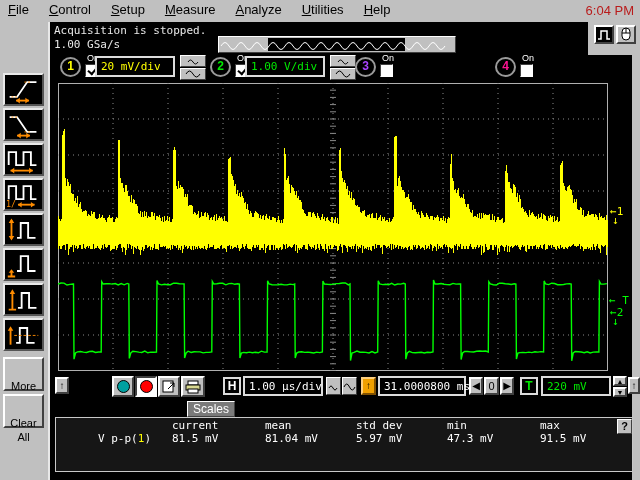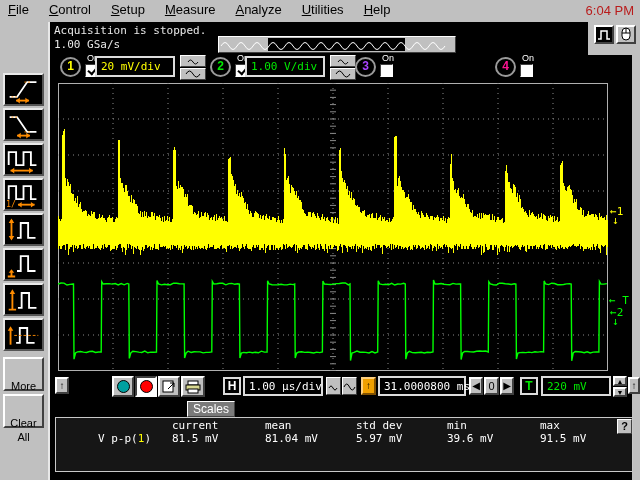--- a/index.html
+++ b/index.html
@@ -270,21 +270,21 @@
   <div class="mcell" style="left:265px; top:419px">mean</div>
   <div class="mcell" style="left:356px; top:419px">std dev</div>
   <div class="mcell" style="left:447px; top:419px">min</div>
   <div class="mcell" style="left:540px; top:419px">max</div>
   <div class="mcell" style="left:98px; top:432px">
     <span>V p-p(</span><span class="yellow">1</span><span>)</span>
   </div>
   <div class="mcell" style="left:172px; top:432px">81.5 mV</div>
   <div class="mcell" style="left:265px; top:432px">81.04 mV</div>
   <div class="mcell" style="left:356px; top:432px">5.97 mV</div>
-  <div class="mcell" style="left:447px; top:432px">39.6 mV</div>
+  <div class="mcell" style="left:447px; top:432px">47.3 mV</div>
   <div class="mcell" style="left:540px; top:432px">91.5 mV</div>
   <div id="help-btn">?</div>
 
   <div class="side-btn" style="top:73px">
     <svg width="37" height="29" viewBox="0 0 40 30">
       <path d="M5,23 L13,23 L24,7 L34,7" fill="none" stroke="#fff" stroke-width="2"></path>
       <path d="M7,23 h8 M21,7 h8" stroke="#ff8c00" stroke-dasharray="2 2"></path>
       <path d="M12,27 L26,27" stroke="#ff8c00" stroke-width="2"></path>
       <path d="M12,27 l4,-3 v6 z M26,27 l-4,-3 v6 z" fill="#ff8c00"></path>
     </svg>

